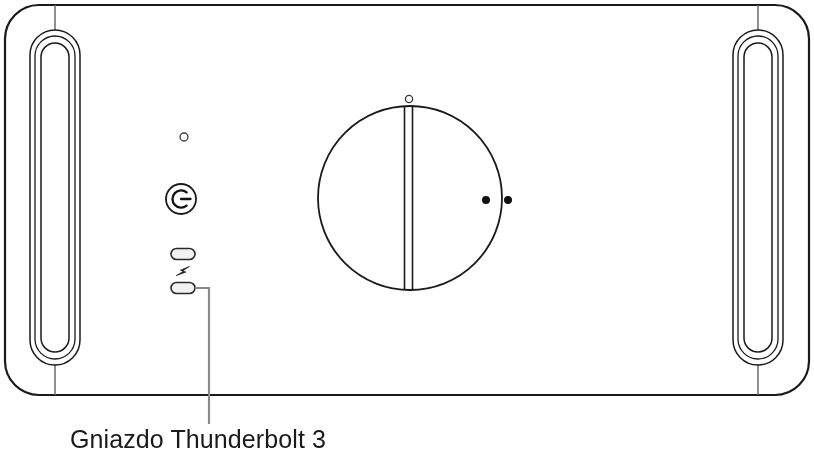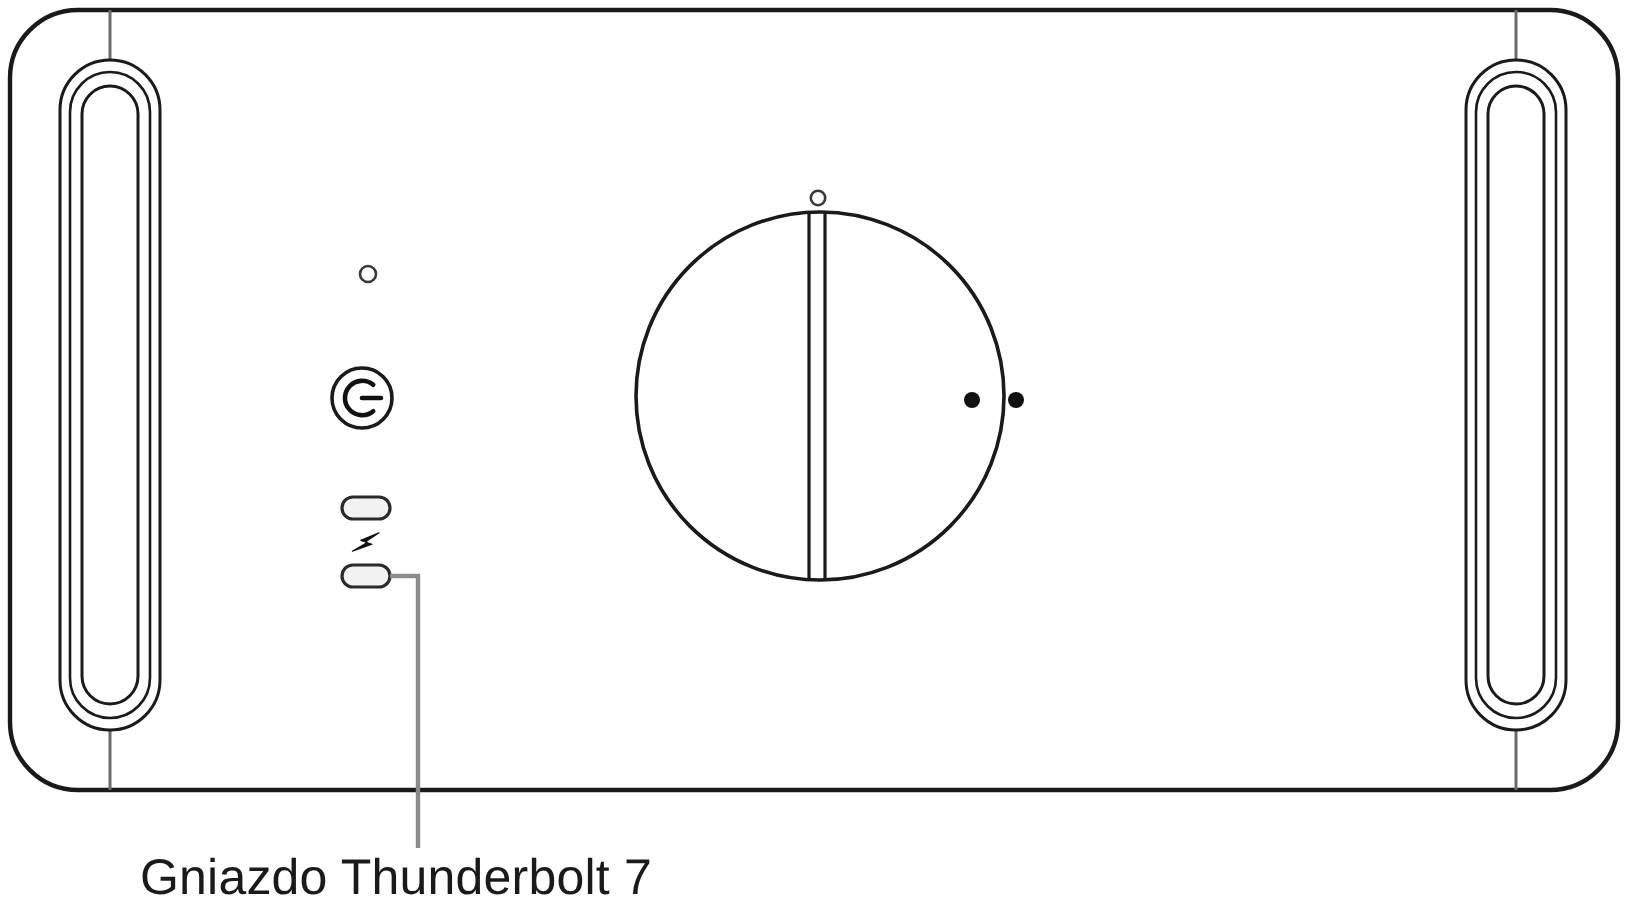--- a/index.html
+++ b/index.html
@@ -119,15 +119,15 @@
     <g>
       <rect x="171" y="282.5" width="24" height="11" rx="5.5" ry="5.5" fill="#f2f2f2" stroke="#2a2a2a" stroke-width="1.6"></rect>
     </g>
 
     <g>
       <path d="M 195 288 L 209 288 L 209 424" fill="none" stroke="#8a8a8a" stroke-width="2.2" stroke-linecap="butt" stroke-linejoin="miter"></path>
     </g>
 
   </svg>
 
-  <div class="caption-text">Gniazdo Thunderbolt 7</div>
+  <div class="caption-text">Gniazdo Thunderbolt 3</div>
 
 </div>
 
 </body></html>

